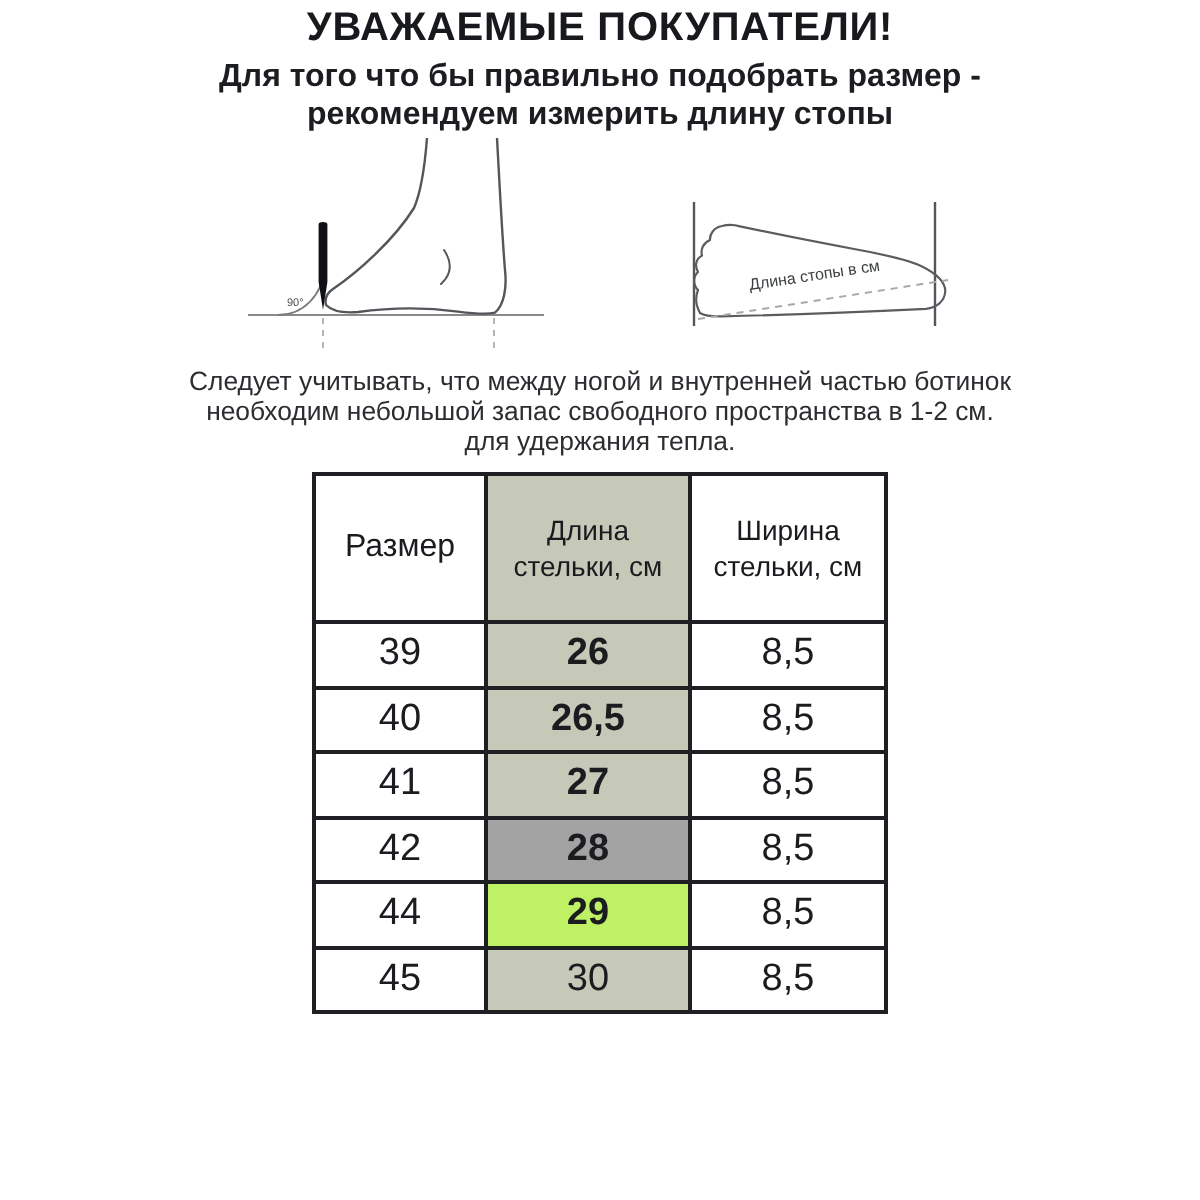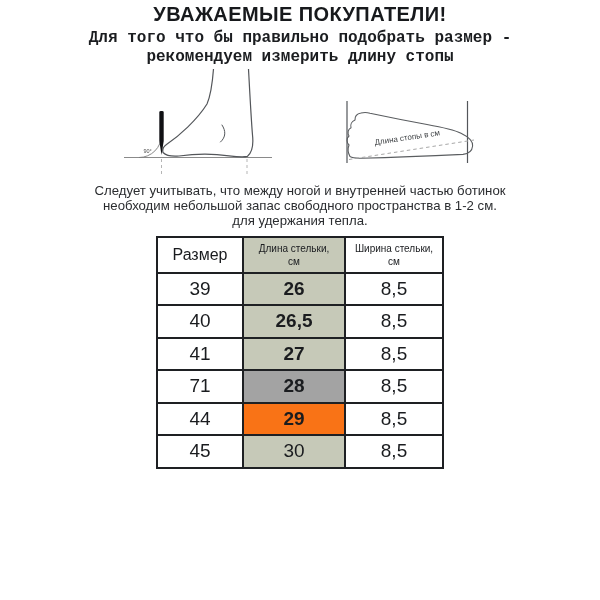--- a/index.html
+++ b/index.html
@@ -9,21 +9,21 @@
     color:#191b1e;
     -webkit-font-smoothing:antialiased;
   }
   .page{padding-top:3px;text-align:center;}
   .title{
     font-size:20px;font-weight:800;letter-spacing:.4px;
     line-height:1.15;margin:0;color:#17191c;
   }
   .subtitle{
     font-size:16px;font-weight:700;line-height:19px;
-    margin-top:3px;color:#1b1d20;font-family:Liberation Mono, monospace;
+    margin-top:3px;color:#1b1d20;
   }
   .para{
     font-size:13.2px;font-weight:400;line-height:14.9px;
     color:#2b2d30;margin-top:5px;
   }
   .para div{white-space:nowrap;}
   .figures{
     display:flex;justify-content:center;align-items:flex-start;
     gap:48px;margin-top:2px;height:106px;
   }
@@ -31,21 +31,21 @@
   .fig-right{padding-top:14px;}
   svg{display:block;}
   .note{margin-top:9px;}
   table{
     border-collapse:collapse;margin:7px auto 0;
     table-layout:fixed;
   }
   th,td{border:2px solid #1e2023;padding:0;text-align:center;vertical-align:middle;}
   th{font-weight:400;}
   .th-size{font-size:16px;width:84px;height:34px;}
-  .th-small{font-size:10px;line-height:1.3;width:84px;padding:2px 8px;}
+  .th-small{font-size:14px;line-height:1.3;width:84px;padding:18px 8px;}
   .th-small:last-child{width:80px;}
   td{height:30.5px;font-size:19px;color:#1a1c1f;}
   td.len{background:#c6c9b8;font-weight:700;}
   th.len{background:#c6c9b8;}
 </style>
 </head>
 <body>
 
 <div class="page">
 
@@ -121,27 +121,27 @@
         <td style="border-color: rgb(30, 32, 35);">40</td>
         <td class="len" style="background: rgb(198, 201, 184); border-color: rgb(30, 32, 35);">26,5</td>
         <td style="border-color: rgb(30, 32, 35);">8,5</td>
       </tr>
       <tr>
         <td style="border-color: rgb(30, 32, 35);">41</td>
         <td class="len" style="background: rgb(198, 201, 184); border-color: rgb(30, 32, 35); margin-left: 46px;">27</td>
         <td style="border-color: rgb(30, 32, 35);">8,5</td>
       </tr>
       <tr>
-        <td style="border-color: rgb(30, 32, 35);">71</td>
+        <td style="border-color: rgb(30, 32, 35);">42</td>
         <td class="len" style="background: #a3a3a3; border-color: rgb(30, 32, 35);">28</td>
         <td style="border-color: rgb(30, 32, 35);">8,5</td>
       </tr>
       <tr>
         <td style="border-color: rgb(30, 32, 35);">44</td>
-        <td class="len" style="background: #f97316; border-color: rgb(30, 32, 35);">29</td>
+        <td class="len" style="background: #bef264; border-color: rgb(30, 32, 35);">29</td>
         <td style="border-color: rgb(30, 32, 35);">8,5</td>
       </tr>
       <tr>
         <td style="border-color: rgb(30, 32, 35);">45</td>
         <td class="len" style="background: rgb(198, 201, 184); font-weight: 400; border-color: rgb(30, 32, 35);">30</td>
         <td style="border-color: rgb(30, 32, 35);">8,5</td>
       </tr>
     </tbody>
   </table>
 

